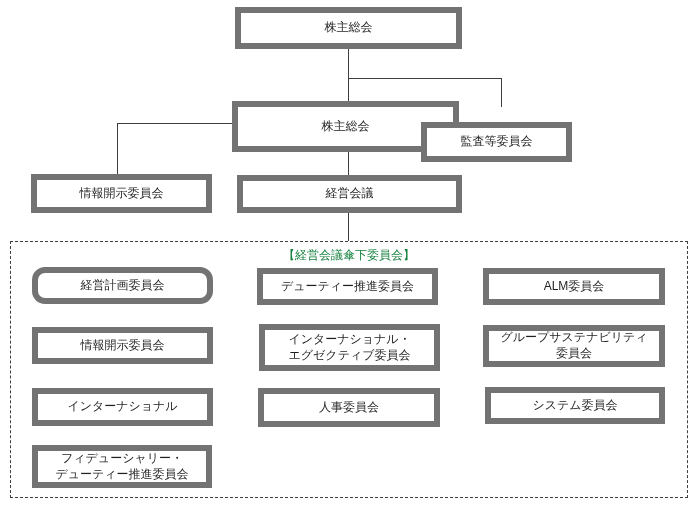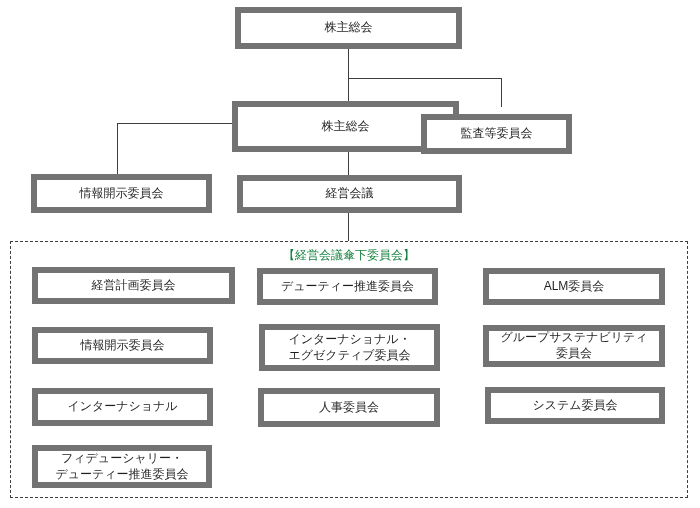--- a/index.html
+++ b/index.html
@@ -42,25 +42,25 @@
     position: absolute;
     left: 10px; top: 247px; width: 678px;
     text-align: center;
     font-size: 12px;
     color: #15803d;
     z-index: 1;
   }
   
   .n-shareholders { left: 235px; top: 7px;   width: 227px; height: 42px; }
   .n-board        { left: 232px; top: 101px; width: 227px; height: 51px; }
-  .n-audit        { left: 421px; top: 114px; width: 151px; height: 40px; }
+  .n-audit        { left: 421px; top: 122px; width: 151px; height: 40px; }
   .n-risk         { left: 31px;  top: 174px; width: 181px; height: 39px; }
   .n-management   { left: 237px; top: 175px; width: 225px; height: 38px; }
   
-  .c0 { left: 32px;  top: 267px; width: 203px; height: 37px; }
+  .c0 { left: 32px;  top: 267px; width: 181px; height: 37px; border-radius: 13px; }
   .c1 { left: 257px; top: 268px; width: 181px; height: 37px; }
   .c2 { left: 483px; top: 268px; width: 182px; height: 37px; }
   .c3 { left: 32px;  top: 327px; width: 181px; height: 37px; }
   .c4 { left: 259px; top: 324px; width: 181px; height: 47px; }
   .c5 { left: 483px; top: 325px; width: 182px; height: 42px; }
   .c6 { left: 32px;  top: 388px; width: 181px; height: 38px; }
   .c7 { left: 258px; top: 388px; width: 182px; height: 39px; }
   .c8 { left: 485px; top: 387px; width: 180px; height: 37px; }
   .c9 { left: 32px;  top: 445px; width: 180px; height: 43px; }
   

